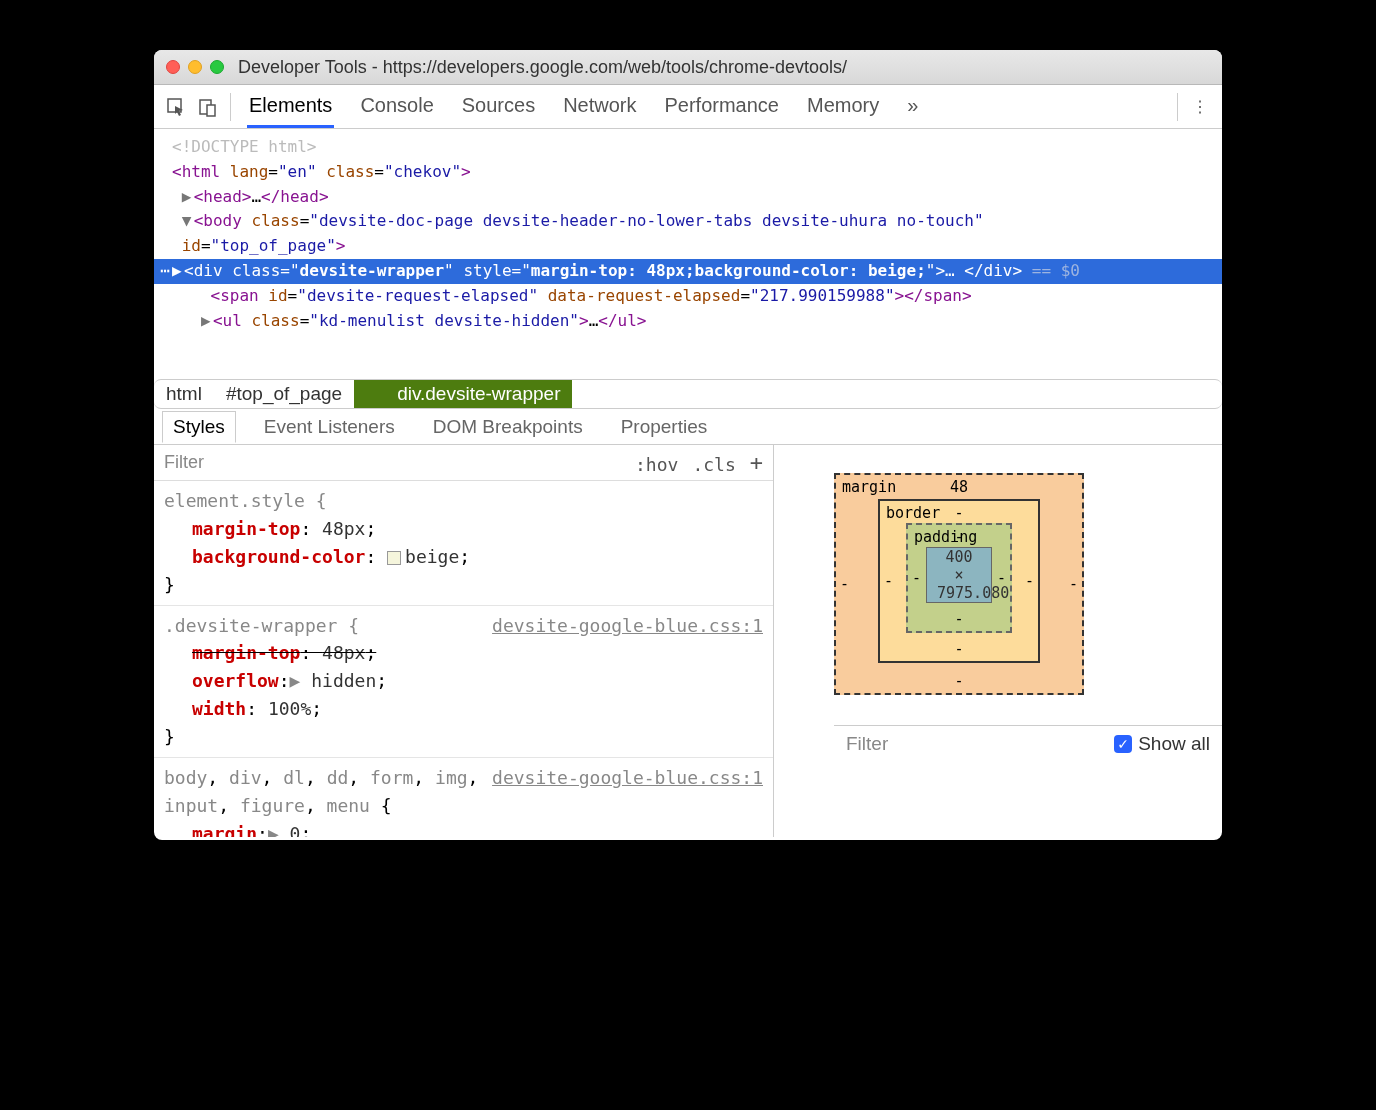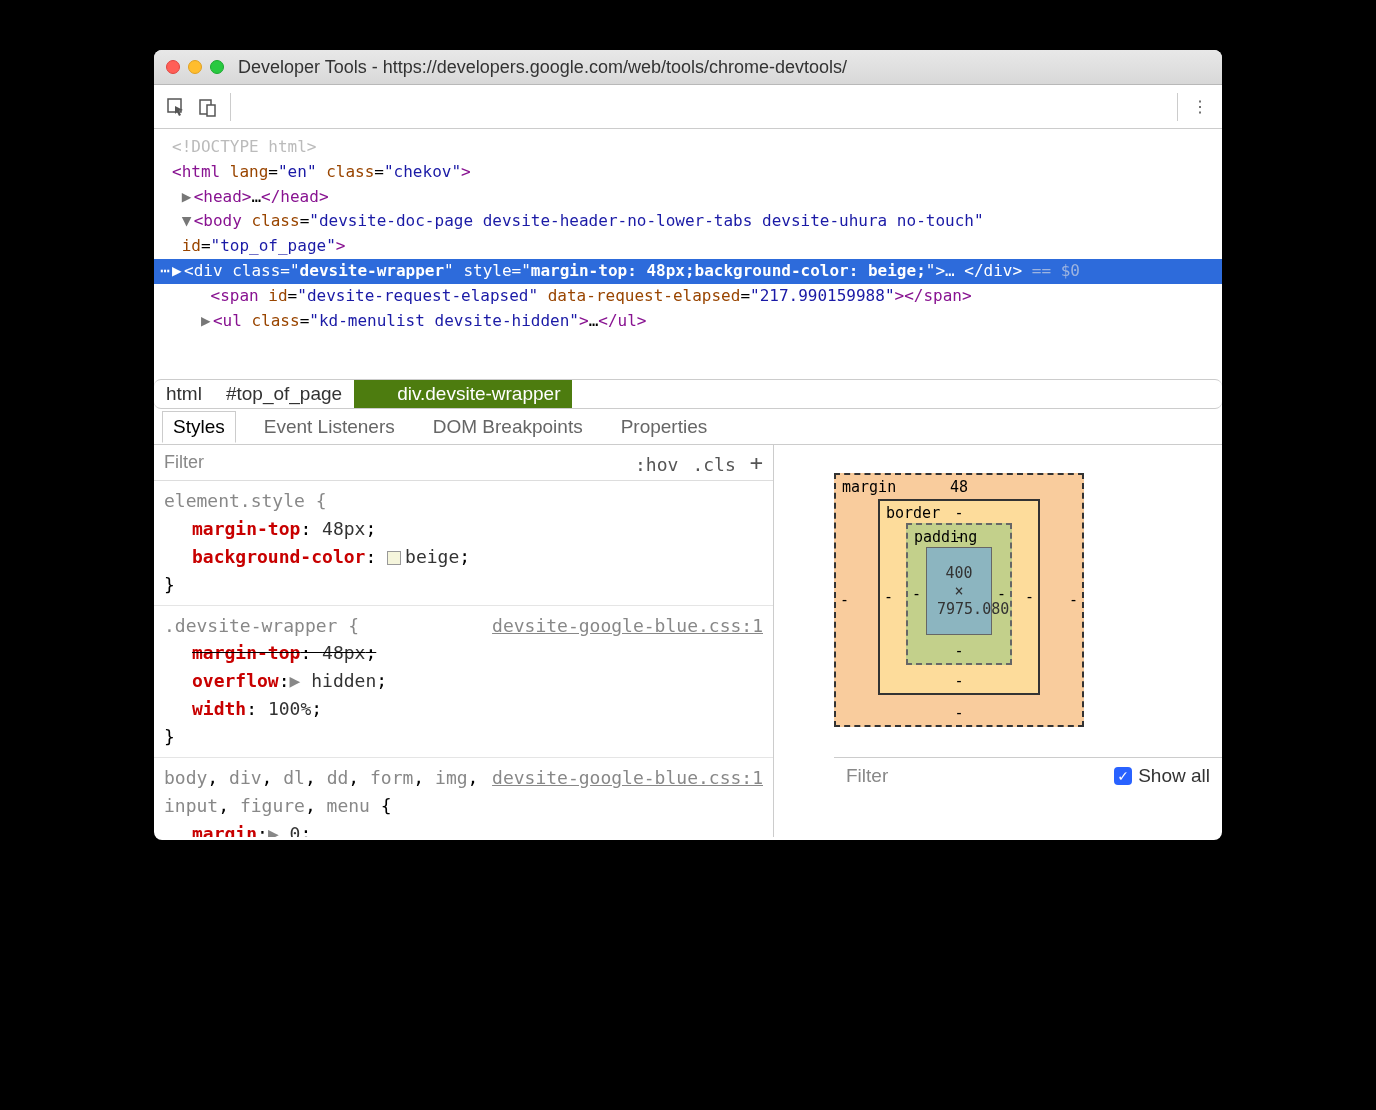--- a/index.html
+++ b/index.html
@@ -127,21 +127,21 @@
 .rule .src { float: right; color: #888; text-decoration: underline; }
 .strike { text-decoration: line-through; }
 .swatch { display:inline-block; width:14px; height:14px; border:1px solid #999; background:#f5f5dc; vertical-align:middle; margin-right:4px; }
 .tri2 { color:#888; }
 
 .box-pane { flex:1; padding: 28px 0 0 60px; }
 .bm { font-family: Menlo, monospace; font-size: 15px; }
 .bm-margin { border: 2px dashed #333; background: #f9cc9d; padding: 24px 42px 30px 42px; width: 250px; position:relative; }
 .bm-border { border: 2px solid #333; background: #fddc9b; padding: 22px 26px 28px 26px; position:relative; }
 .bm-padding { border: 2px dashed #666; background: #c3d08b; padding: 22px 18px 28px 18px; position:relative; }
-.bm-content { border: 1px solid #666; background: #8cb5c0; padding: 16px 10px; text-align:center; color:#333; }
+.bm-content { border: 1px solid #666; background: #8cb5c0; padding: 0 10px; text-align:center; color:#333; }
 .bm-label { position:absolute; top: 3px; left: 6px; }
 .bm-top { position:absolute; top:3px; left:50%; transform:translateX(-50%); }
 .bm-bot { position:absolute; bottom:3px; left:50%; transform:translateX(-50%); }
 .bm-left { position:absolute; left:4px; top:50%; transform:translateY(-50%); }
 .bm-right { position:absolute; right:4px; top:50%; transform:translateY(-50%); }
 
 .comp-filter {
   border-top: 1px solid #ccc; height: 36px; display:flex; align-items:center;
   padding: 0 12px; font-size: 19px; color: #888; margin-top: 30px;
 }
@@ -169,20 +169,29 @@
           <path d="M9 9 L17 13 L13 14 L15 18 L13 19 L11 15 L9 17 Z" fill="#555"></path>
         </svg>
     </span>
     <span class="tool-icon">
       <svg width="20" height="20" viewBox="0 0 20 20">
           <rect x="2" y="3" width="11" height="14" fill="none" stroke="#555" stroke-width="1.5"></rect>
           <rect x="9" y="8" width="8" height="11" fill="#fff" stroke="#555" stroke-width="1.5"></rect>
         </svg>
     </span>
     <span class="tool-sep"></span>
+    <div class="tabs">
+      <span class="tab active">Elements</span>
+      <span class="tab">Console</span>
+      <span class="tab">Sources</span>
+      <span class="tab">Network</span>
+      <span class="tab">Performance</span>
+      <span class="tab">Memory</span>
+      <span class="tab">»</span>
+    </div>
     <div class="tool-right">
       <span class="tool-sep"></span>
       <span class="tool-icon">⋮</span>
     </div>
   </div>
 
   <div class="dom">
     <div class="ln gray">&lt;!DOCTYPE html&gt;</div>
     <div class="ln"><span class="tagc">&lt;html</span> <span class="attrn">lang</span>=<span class="attrv">"en"</span> <span class="attrn">class</span>=<span class="attrv">"chekov"</span><span class="tagc">&gt;</span></div>
     <div class="ln"> <span class="tri">▶</span><span class="tagc">&lt;head&gt;</span>…<span class="tagc">&lt;/head&gt;</span></div>

